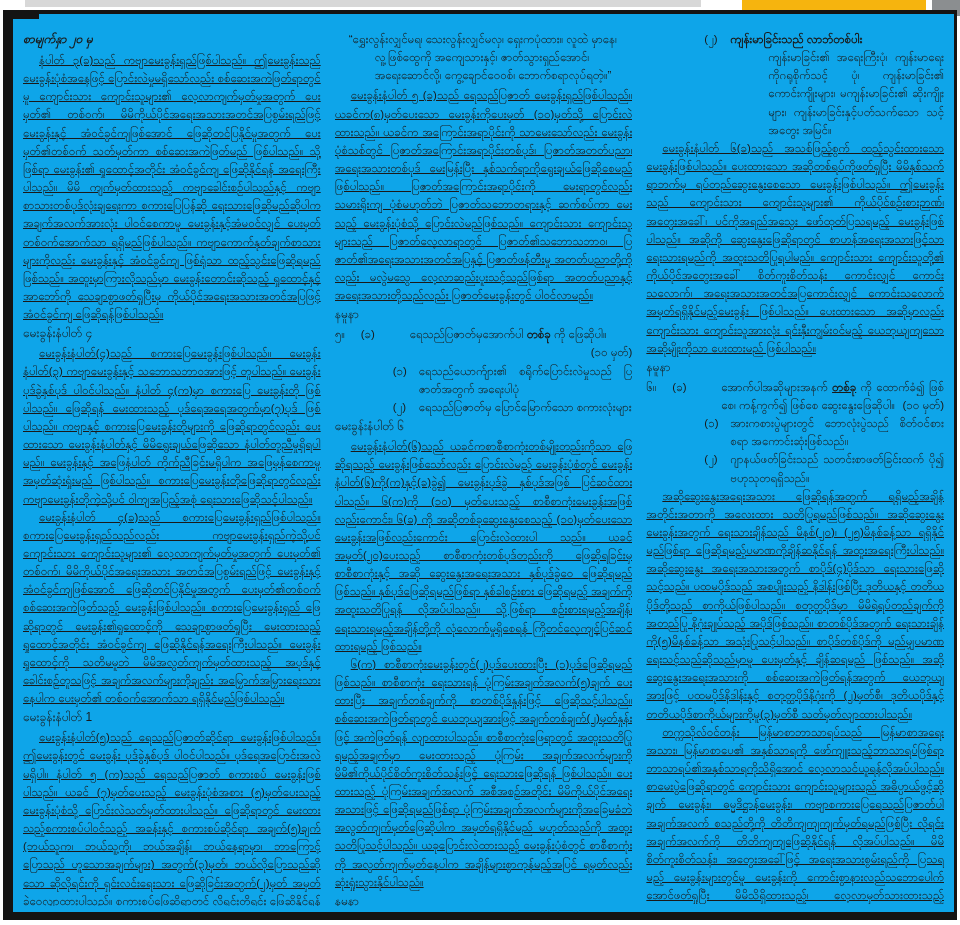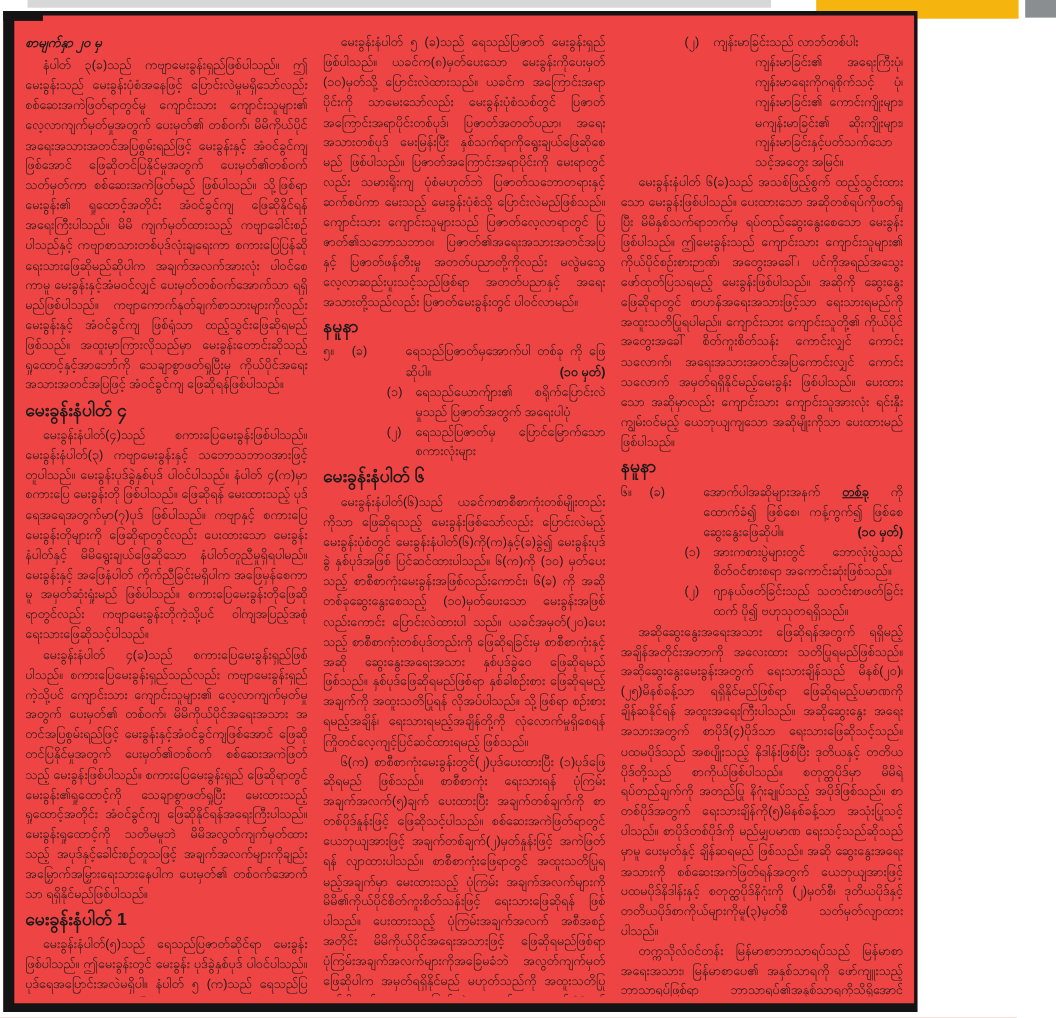--- a/index.html
+++ b/index.html
@@ -5,34 +5,34 @@
   * { margin:0; padding:0; box-sizing:border-box; }
   html,body { width:960px; height:925px; background:#ffffff; font-family:"Liberation Sans","DejaVu Sans",sans-serif; }
   .canvas { position:relative; width:960px; height:925px; background:#fff; overflow:hidden; }
 
   
   .strip  { position:absolute; left:25px;  top:0; width:676px; height:7px;  background:#d8d8d8; }
   .ybar   { position:absolute; left:742px; top:0; width:184px; height:17px; background:#f6b40e; }
   .gblock { position:absolute; left:932px; top:0; width:28px;  height:16px; background:#8b8e90; }
 
   
-  .frame { position:absolute; left:3px; top:10px; width:831px; height:910px;
+  .frame { position:absolute; left:3px; top:10px; width:954px; height:910px;
            border-top:4px solid #141414; border-right:3px solid #141414;
-           border-bottom:8px solid #141414; border-left:10px solid #141414; background:#ef4444; }
+           border-bottom:8px solid #141414; border-left:10px solid #141414; background:#0ea5e9; }
   .bracket { position:absolute; left:-10px; top:-4px; width:36px; height:9px; background:#141414; }
 
   .cols { display:flex; gap:14px; padding:16px 10px 6px 10px; height:100%; }
   .col  { flex:1 1 0; overflow:hidden; font-size:11.5px; line-height:1.58; color:#1a1a1a; text-align:justify; }
 
   .cont-header { font-weight:bold; font-style:italic; font-size:12px; margin-bottom:2px; }
-  .para { text-indent:16px; }
-  .h { font-weight:bold; font-size:16px; margin:1px 0; }
-  .b { font-weight:normal; }
+  .para { text-indent:16px;text-decoration:underline; }
+  .h { font-weight:normal; font-size:12px; margin:1px 0; }
+  .b { font-weight:bold; }
   .bu { font-weight:bold; text-decoration:underline; }
-  .marks { float:right; white-space:nowrap;font-weight:bold; }
+  .marks { float:right; white-space:nowrap; }
 
   .quote { margin-bottom:2px; }
   .quote .q1 { padding-left:14px; }
   .quote .q2 { padding-left:40px; }
   .quote .q3 { padding-left:40px; }
 
   .sample-item { display:flex; }
   .si-num { flex:0 0 26px; }
   .si-sub { flex:0 0 32px; }
   .si-body { flex:1;margin-left:17px; }
@@ -59,20 +59,25 @@
         <div class="para">နံပါတ် ၃(ခ)သည် ကဗျာမေးခွန်းရှည်ဖြစ်ပါသည်။ ဤမေးခွန်းသည် မေးခွန်းပုံစံအနေဖြင့် ပြောင်းလဲမှုမရှိသော်လည်း စစ်ဆေးအကဲဖြတ်ရာတွင်မူ ကျောင်းသား ကျောင်းသူများ၏ လေ့လာကျက်မှတ်မှုအတွက် ပေးမှတ်၏ တစ်ဝက်၊ မိမိကိုယ်ပိုင်အရေးအသားအတင်အပြစွမ်းရည်ဖြင့် မေးခွန်းနှင့် အံဝင်ခွင်ကျဖြစ်အောင် ဖြေဆိုတင်ပြနိုင်မှုအတွက် ပေးမှတ်၏တစ်ဝက် သတ်မှတ်ကာ စစ်ဆေးအကဲဖြတ်မည် ဖြစ်ပါသည်။ သို့ဖြစ်ရာ မေးခွန်း၏ ရှုထောင့်အတိုင်း အံဝင်ခွင်ကျ ဖြေဆိုနိုင်ရန် အရေးကြီးပါသည်။ မိမိ ကျက်မှတ်ထားသည့် ကဗျာခေါင်းစဉ်ပါသည်နှင့် ကဗျာစာသားတစ်ပုဒ်လုံးချရေးကာ စကားပြေပြန်ဆို ရေးသားဖြေဆိုမည်ဆိုပါက အချက်အလက်အားလုံး ပါဝင်စေကာမူ မေးခွန်းနှင့်အံမဝင်လျှင် ပေးမှတ်တစ်ဝက်အောက်သာ ရရှိမည်ဖြစ်ပါသည်။ ကဗျာကောက်နုတ်ချက်စာသားများကိုလည်း မေးခွန်းနှင့် အံဝင်ခွင်ကျ ဖြစ်ရုံသာ ထည့်သွင်းဖြေဆိုရမည်ဖြစ်သည်။ အထူးမှာကြားလိုသည်မှာ မေးခွန်းတောင်းဆိုသည့် ရှုထောင့်နှင့်အာဘော်ကို သေချာစွာဖတ်ရှုပြီးမှ ကိုယ်ပိုင်အရေးအသားအတင်အပြဖြင့် အံဝင်ခွင်ကျ ဖြေဆိုရန်ဖြစ်ပါသည်။</div>
         <div class="h">မေးခွန်းနံပါတ် ၄</div>
         <div class="para">မေးခွန်းနံပါတ်(၄)သည် စကားပြေမေးခွန်းဖြစ်ပါသည်။ မေးခွန်းနံပါတ်(၃) ကဗျာမေးခွန်းနှင့် သဘောသဘာဝအားဖြင့် တူပါသည်။ မေးခွန်းပုဒ်ခွဲနှစ်ပုဒ် ပါဝင်ပါသည်။ နံပါတ် ၄(က)မှာ စကားပြေ မေးခွန်းတို ဖြစ်ပါသည်။ ဖြေဆိုရန် မေးထားသည့် ပုဒ်ရေအရေအတွက်မှာ(၇)ပုဒ် ဖြစ်ပါသည်။ ကဗျာနှင့် စကားပြေမေးခွန်းတိုများကို ဖြေဆိုရာတွင်လည်း ပေးထားသော မေးခွန်းနံပါတ်နှင့် မိမိရွေးချယ်ဖြေဆိုသော နံပါတ်တူညီမှုရှိရပါမည်။ မေးခွန်းနှင့် အဖြေနံပါတ် ကိုက်ညီခြင်းမရှိပါက အဖြေမှန်စေကာမူ အမှတ်ဆုံးရှုံးမည် ဖြစ်ပါသည်။ စကားပြေမေးခွန်းတိုဖြေဆိုရာတွင်လည်း ကဗျာမေးခွန်းတိုကဲ့သို့ပင် ဝါကျအပြည့်အစုံ ရေးသားဖြေဆိုသင့်ပါသည်။</div>
         <div class="para">မေးခွန်းနံပါတ် ၄(ခ)သည် စကားပြေမေးခွန်းရှည်ဖြစ်ပါသည်။ စကားပြေမေးခွန်းရှည်သည်လည်း ကဗျာမေးခွန်းရှည်ကဲ့သို့ပင် ကျောင်းသား ကျောင်းသူများ၏ လေ့လာကျက်မှတ်မှုအတွက် ပေးမှတ်၏ တစ်ဝက်၊ မိမိကိုယ်ပိုင်အရေးအသား အတင်အပြစွမ်းရည်ဖြင့် မေးခွန်းနှင့်အံဝင်ခွင်ကျဖြစ်အောင် ဖြေဆိုတင်ပြနိုင်မှုအတွက် ပေးမှတ်၏တစ်ဝက် စစ်ဆေးအကဲဖြတ်သည့် မေးခွန်းဖြစ်ပါသည်။ စကားပြေမေးခွန်းရှည် ဖြေဆိုရာတွင် မေးခွန်း၏ရှုထောင့်ကို သေချာစွာဖတ်ရှုပြီး မေးထားသည့် ရှုထောင့်အတိုင်း အံဝင်ခွင်ကျ ဖြေဆိုနိုင်ရန်အရေးကြီးပါသည်။ မေးခွန်းရှုထောင့်ကို သတိမမူဘဲ မိမိအလွတ်ကျက်မှတ်ထားသည့် အပုဒ်နှင့်ခေါင်းစဉ်တူသဖြင့် အချက်အလက်များကိုချည်း အမြှောက်အမြှားရေးသားနေပါက ပေးမှတ်၏ တစ်ဝက်အောက်သာ ရရှိနိုင်မည်ဖြစ်ပါသည်။</div>
         <div class="h">မေးခွန်းနံပါတ် 1</div>
         <div class="para">မေးခွန်းနံပါတ်(၅)သည် ရေသည်ပြဇာတ်ဆိုင်ရာ မေးခွန်းဖြစ်ပါသည်။ ဤမေးခွန်းတွင် မေးခွန်း ပုဒ်ခွဲနှစ်ပုဒ် ပါဝင်ပါသည်။ ပုဒ်ရေအပြောင်းအလဲမရှိပါ။ နံပါတ် ၅ (က)သည် ရေသည်ပြဇာတ် စကားစပ် မေးခွန်းဖြစ်ပါသည်။ ယခင် (၇)မှတ်ပေးသည့် မေးခွန်းပုံစံအစား (၅)မှတ်ပေးသည့် မေးခွန်းပုံစံသို့ ပြောင်းလဲသတ်မှတ်ထားပါသည်။ ဖြေဆိုရာတွင် မေးထားသည့်စကားစပ်ပါဝင်သည့် အခန်းနှင့် စကားစပ်ဆိုင်ရာ အချက်(၅)ချက် (ဘယ်သူက၊ ဘယ်သူ့ကို၊ ဘယ်အချိန်၊ ဘယ်နေရာမှာ၊ ဘာကြောင့်ပြောသည် ဟူသောအချက်များ) အတွက်(၃)မှတ်၊ ဘယ်လိုပြောသည်ဆိုသော ဆိုလိုရင်းကို ရှင်းလင်းရေးသား ဖြေဆိုခြင်းအတွက်(၂)မှတ် အမှတ်ခွဲဝေလျာထားပါသည်။ စကားစပ်ဖြေဆိုရာတွင် လိုရင်းတိုရှင်း ဖြေဆိုနိုင်ရန် အထူးသတိပြုသင့်ပါသည်။ ပါဝင်သည့် အခန်းကို ဖော်ပြရာတွင် အခန်းနံပါတ် သက်သက်ကို ဖော်ပြခြင်းထက် အခန်းအမည်ကိုပါ ယှဉ်တွဲဖော်ပြသင့်ပါသည်။</div>
 
       </div>
 
       <div class="col">
+        <div class="quote">
+          <div class="q1">“ရွှေးလွန်းလျှင်မရ၊ သေးလွန်းလျှင်မလှ၊ ရှေးကပုံထား။ လူထဲ မှာနေ၊</div>
+          <div class="q2">လူ့ဖြစ်ထွေကို အကျေသားနှင့်၊ ဇာတ်သွားရှည်အောင်၊</div>
+          <div class="q3">အရေးဆောင်လို့၊ ကွေ့ချောင်ဝေဝစ်၊ ဘောက်စရာလုပ်ရတဲ့။”</div>
+        </div>
         <div class="para">မေးခွန်းနံပါတ် ၅ (ခ)သည် ရေသည်ပြဇာတ် မေးခွန်းရှည်ဖြစ်ပါသည်။ ယခင်က(၈)မှတ်ပေးသော မေးခွန်းကိုပေးမှတ် (၁၀)မှတ်သို့ ပြောင်းလဲထားသည်။ ယခင်က အကြောင်းအရာပိုင်းကို သာမေးသော်လည်း မေးခွန်းပုံစံသစ်တွင် ပြဇာတ်အကြောင်းအရာပိုင်းတစ်ပုဒ်၊ ပြဇာတ်အတတ်ပညာ၊ အရေးအသားတစ်ပုဒ် မေးမြန်းပြီး နှစ်သက်ရာကိုရွေးချယ်ဖြေဆိုစေမည် ဖြစ်ပါသည်။ ပြဇာတ်အကြောင်းအရာပိုင်းကို မေးရာတွင်လည်း သမားရိုးကျ ပုံစံမဟုတ်ဘဲ ပြဇာတ်သဘောတရားနှင့် ဆက်စပ်ကာ မေးသည့် မေးခွန်းပုံစံသို့ ပြောင်းလဲမည်ဖြစ်သည်။ ကျောင်းသား ကျောင်းသူများသည် ပြဇာတ်လေ့လာရာတွင် ပြဇာတ်၏သဘောသဘာဝ၊ ပြဇာတ်၏အရေးအသားအတင်အပြနှင့် ပြဇာတ်ဖန်တီးမှု အတတ်ပညာတို့ကိုလည်း မလွဲမသွေ လေ့လာဆည်းပူးသင့်သည်ဖြစ်ရာ အတတ်ပညာနှင့် အရေးအသားတို့သည်လည်း ပြဇာတ်မေးခွန်းတွင် ပါဝင်လာမည်။</div>
         <div class="h">နမူနာ</div>
         <div class="sample-item">
           <span class="si-num">၅။</span>
           <span class="si-sub">(ခ)</span>
           <span class="si-body"><span>ရေသည်ပြဇာတ်မှအောက်ပါ </span><span class="b">တစ်ခု</span><span> ကို ဖြေဆိုပါ။</span> <span class="marks">(၁၀ မှတ်)</span></span>
         </div>
         <div class="subitem">
           <span class="sub-num">(၁)</span>
           <span class="sub-body">ရေသည်ယောက်ျား၏ စရိုက်ပြောင်းလဲမှုသည် ပြဇာတ်အတွက် အရေးပါပုံ</span>

